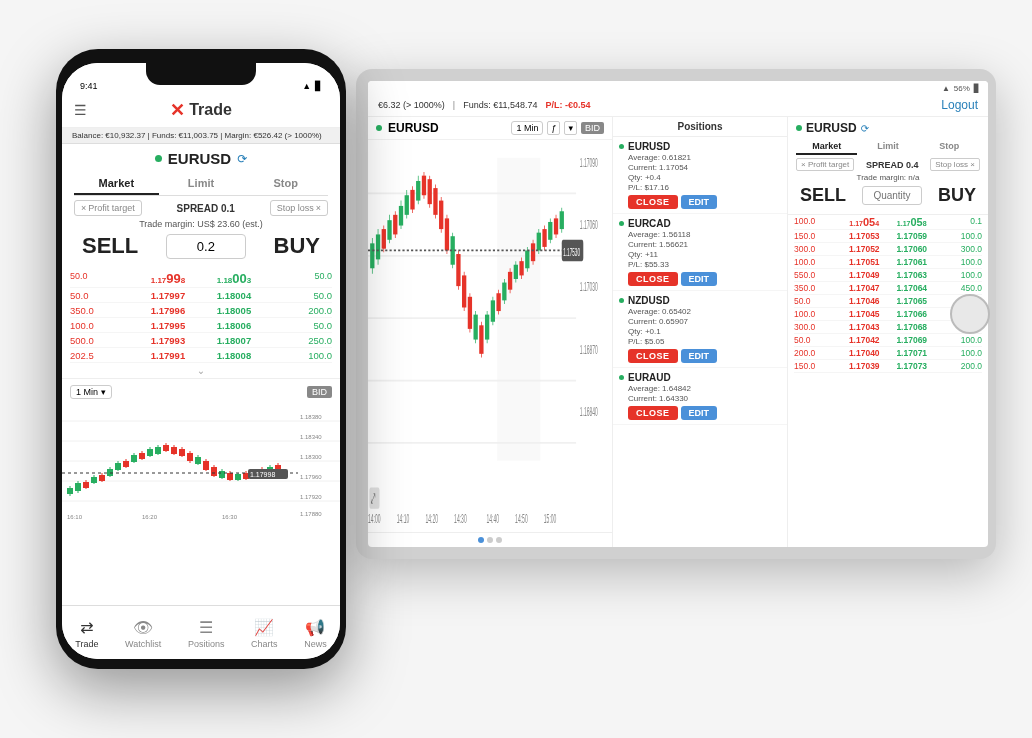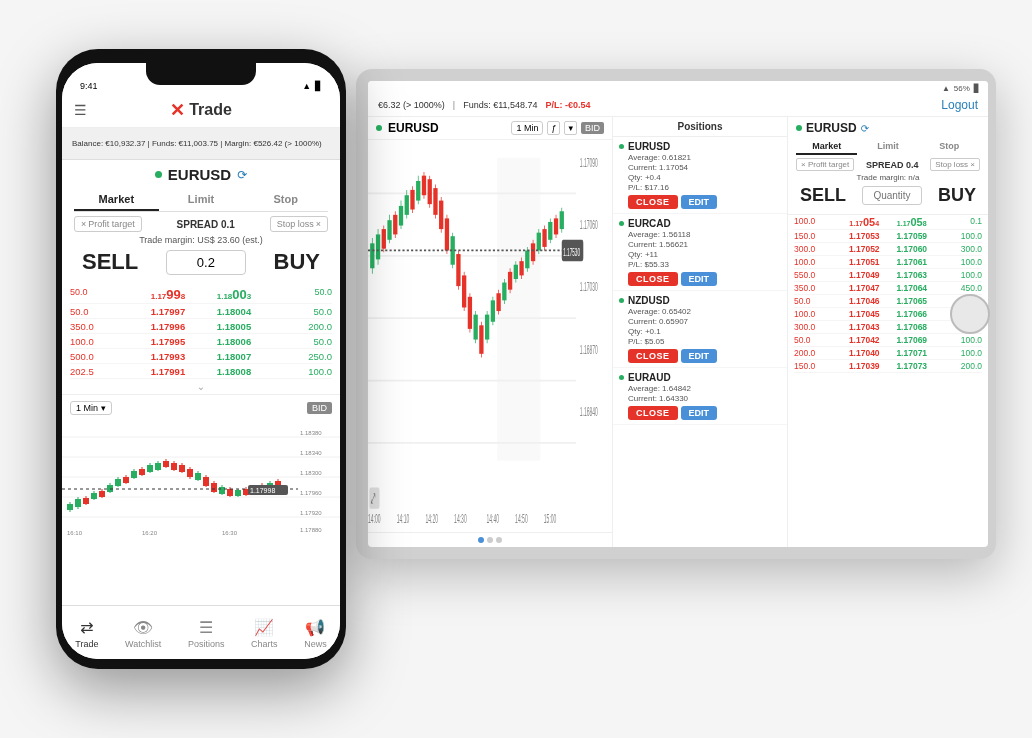--- a/index.html
+++ b/index.html
@@ -100,21 +100,21 @@
     }
 
     .phone-header .logo .x-mark {
       color: #e63329;
       font-weight: 700;
       font-size: 18px;
     }
 
     .phone-balance-bar {
       background: #f0f0f0;
-      padding: 11px 10px;
+      padding: 3px 10px;
       font-size: 8px;
       color: #333;
       border-bottom: 1px solid #ddd;
     }
 
     .phone-trade-header {
       padding: 6px 12px 4px;
       background: #fff;
     }
 

